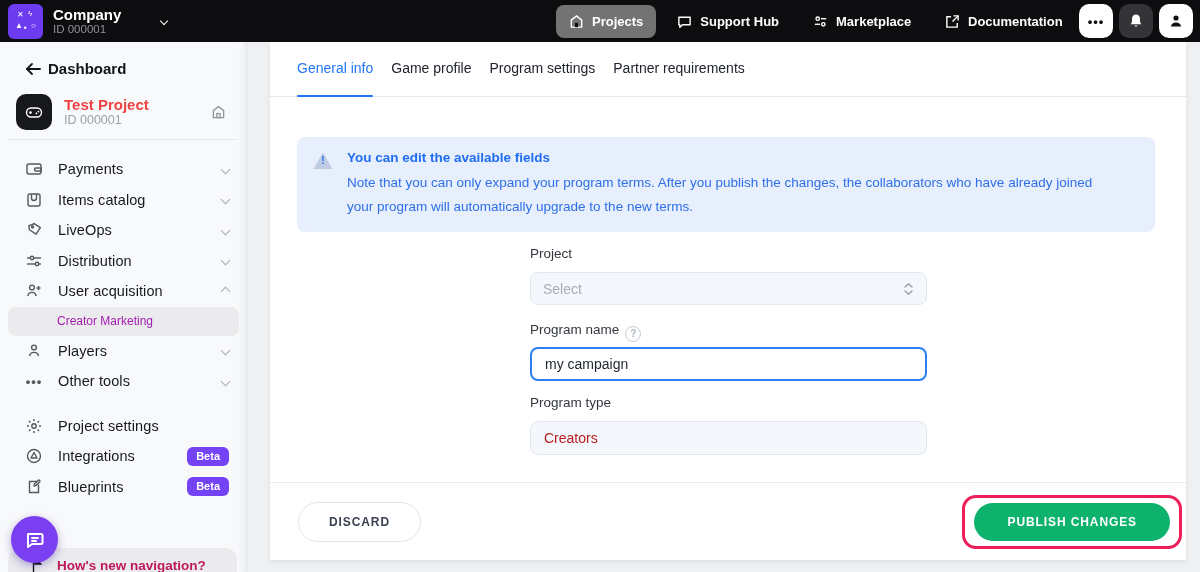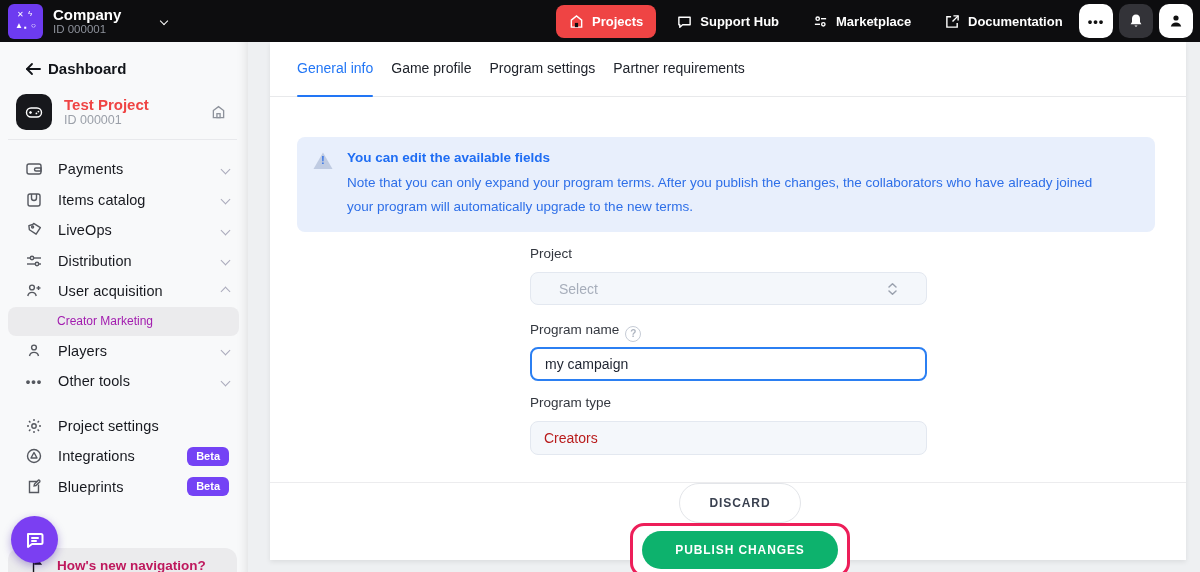--- a/index.html
+++ b/index.html
@@ -11,21 +11,21 @@
   .logo { width:35px; height:35px; border-radius:6px; background:#6d3bf0; position:relative; }
   .logo span { position:absolute; color:#fff; font-size:8px; line-height:8px; }
   .brand-text .co { color:#fff; font-size:15px; font-weight:700; line-height:16px; }
   .brand-text .cid { color:#8d919b; font-size:11.5px; line-height:13px; }
   .brand-chev { margin-left:30px; }
   .chev { display:inline-block; width:7px; height:7px; border-right:1.7px solid #aab; border-bottom:1.7px solid #aab; transform:rotate(45deg); }
   .chev.white { border-color:#fff; width:6px; height:6px; }
   .chev.up { transform:rotate(-135deg); }
   .topnav { position:absolute; left:556px; top:0; height:42px; display:flex; align-items:center; gap:8px; }
   .topnav-item { display:flex; align-items:center; gap:8px; color:#fff; font-size:13px; font-weight:600; padding:9px 13px; border-radius:8px; cursor:pointer; white-space:nowrap; }
-  .topnav-item.active { background:#ef4444; }
+  .topnav-item.active { background:#737373; }
   .top-actions { position:absolute; right:7px; top:4px; display:flex; gap:6px; }
   .sq-btn { width:34px; height:34px; border-radius:10px; display:flex; align-items:center; justify-content:center; border:none; cursor:pointer; }
   .sq-btn.light { background:#fff; color:#111; }
   .sq-btn.dark { background:#333338; color:#fff; }
   .dots3 { font-size:13px; font-weight:700; letter-spacing:1px; color:#111; }
 
   
   .app { position:absolute; top:42px; left:0; width:1200px; height:530px; }
   .sidebar { position:absolute; left:0; top:0; width:248px; height:530px; background:#f8f9fa; box-shadow:inset -12px 0 14px -14px rgba(0,0,0,.18); }
   .card { position:absolute; left:270px; top:0; width:916px; height:518px; background:#fff; box-shadow:0 2px 5px rgba(0,0,0,.08); }
@@ -63,28 +63,28 @@
   .banner { position:absolute; top:95px; left:27px; width:858px; background:#e8effc; border-radius:8px; padding:13px 40px 14px 15px; display:flex; gap:13px; }
   .warn { position:relative; width:22px; height:20px; flex:0 0 22px; margin-top:1px; }
   .warn svg { position:absolute; top:0; left:0; }
   .warn .mark { position:absolute; top:4px; left:0; width:22px; text-align:center; color:#2e6fe8; font-size:10px; font-weight:800; }
   .banner-title { color:#1f6df3; font-size:13.5px; font-weight:700; margin-bottom:6px; }
   .banner-body { color:#2e6fe8; font-size:13.5px; line-height:1.75; max-width:1060px; }
 
   
   .field-label { position:absolute; left:260px; font-size:13.5px; color:#33373f; }
   .q-circle { display:inline-flex; align-items:center; justify-content:center; width:16px; height:16px; border:1px solid #c6ccd6; border-radius:50%; color:#aeb5c0; font-size:10px; font-weight:700; vertical-align:-3px; margin-left:6px; cursor:pointer; }
-  .select-box { position:absolute; left:260px; top:230px; width:397px; height:33px; background:#f4f7fb; border:1px solid #e3e8f0; border-radius:8px; display:flex; align-items:center; padding:0 28px; color:#a7aebb; font-size:14px; cursor:pointer; }
+  .select-box { position:absolute; left:260px; top:230px; width:397px; height:33px; background:#f4f7fb; border:1px solid #e3e8f0; border-radius:8px; display:flex; align-items:center; padding:0 12px; color:#a7aebb; font-size:14px; cursor:pointer; }
   .select-box .stepper { margin-left:auto; color:#9aa1ae; }
   .text-input { position:absolute; left:260px; width:397px; height:34px; border-radius:8px; font-size:14px; font-family:"Liberation Sans", sans-serif; padding:0 13px; outline:none; }
   .text-input.focused { top:305px; background:#fff; border:2px solid #2b7ff2; color:#1d2330; font-weight:500; }
   .text-input.disabled { top:379px; background:#f4f7fb; border:1px solid #e3e8f0; color:#b91c1c; }
 
   
-  .card-footer { position:absolute; left:0; bottom:0; width:916px; height:78px; border-top:1px solid #ececee; display:flex; align-items:center; justify-content:space-between; padding:0 4px 0 28px;flex-direction:column; }
+  .card-footer { position:absolute; left:0; bottom:0; width:916px; height:78px; border-top:1px solid #ececee; display:flex; align-items:center; justify-content:space-between; padding:0 4px 0 28px; }
   .btn { border-radius:22px; font-size:12px; font-weight:700; letter-spacing:.9px; cursor:pointer; font-family:"Liberation Sans", sans-serif; }
   .btn-discard { background:#fff; border:1px solid #e3e5e9; color:#3a4150; padding:12px 30px; }
   .annotate { border:3px solid #ed1e59; border-radius:14px; padding:5px 9px; background:#fff; }
   .btn-publish { background:#0db26d; border:none; color:#fff; padding:12px 33px; }
 
   svg { display:block; }
 </style>
 </head>
 <body>
 

